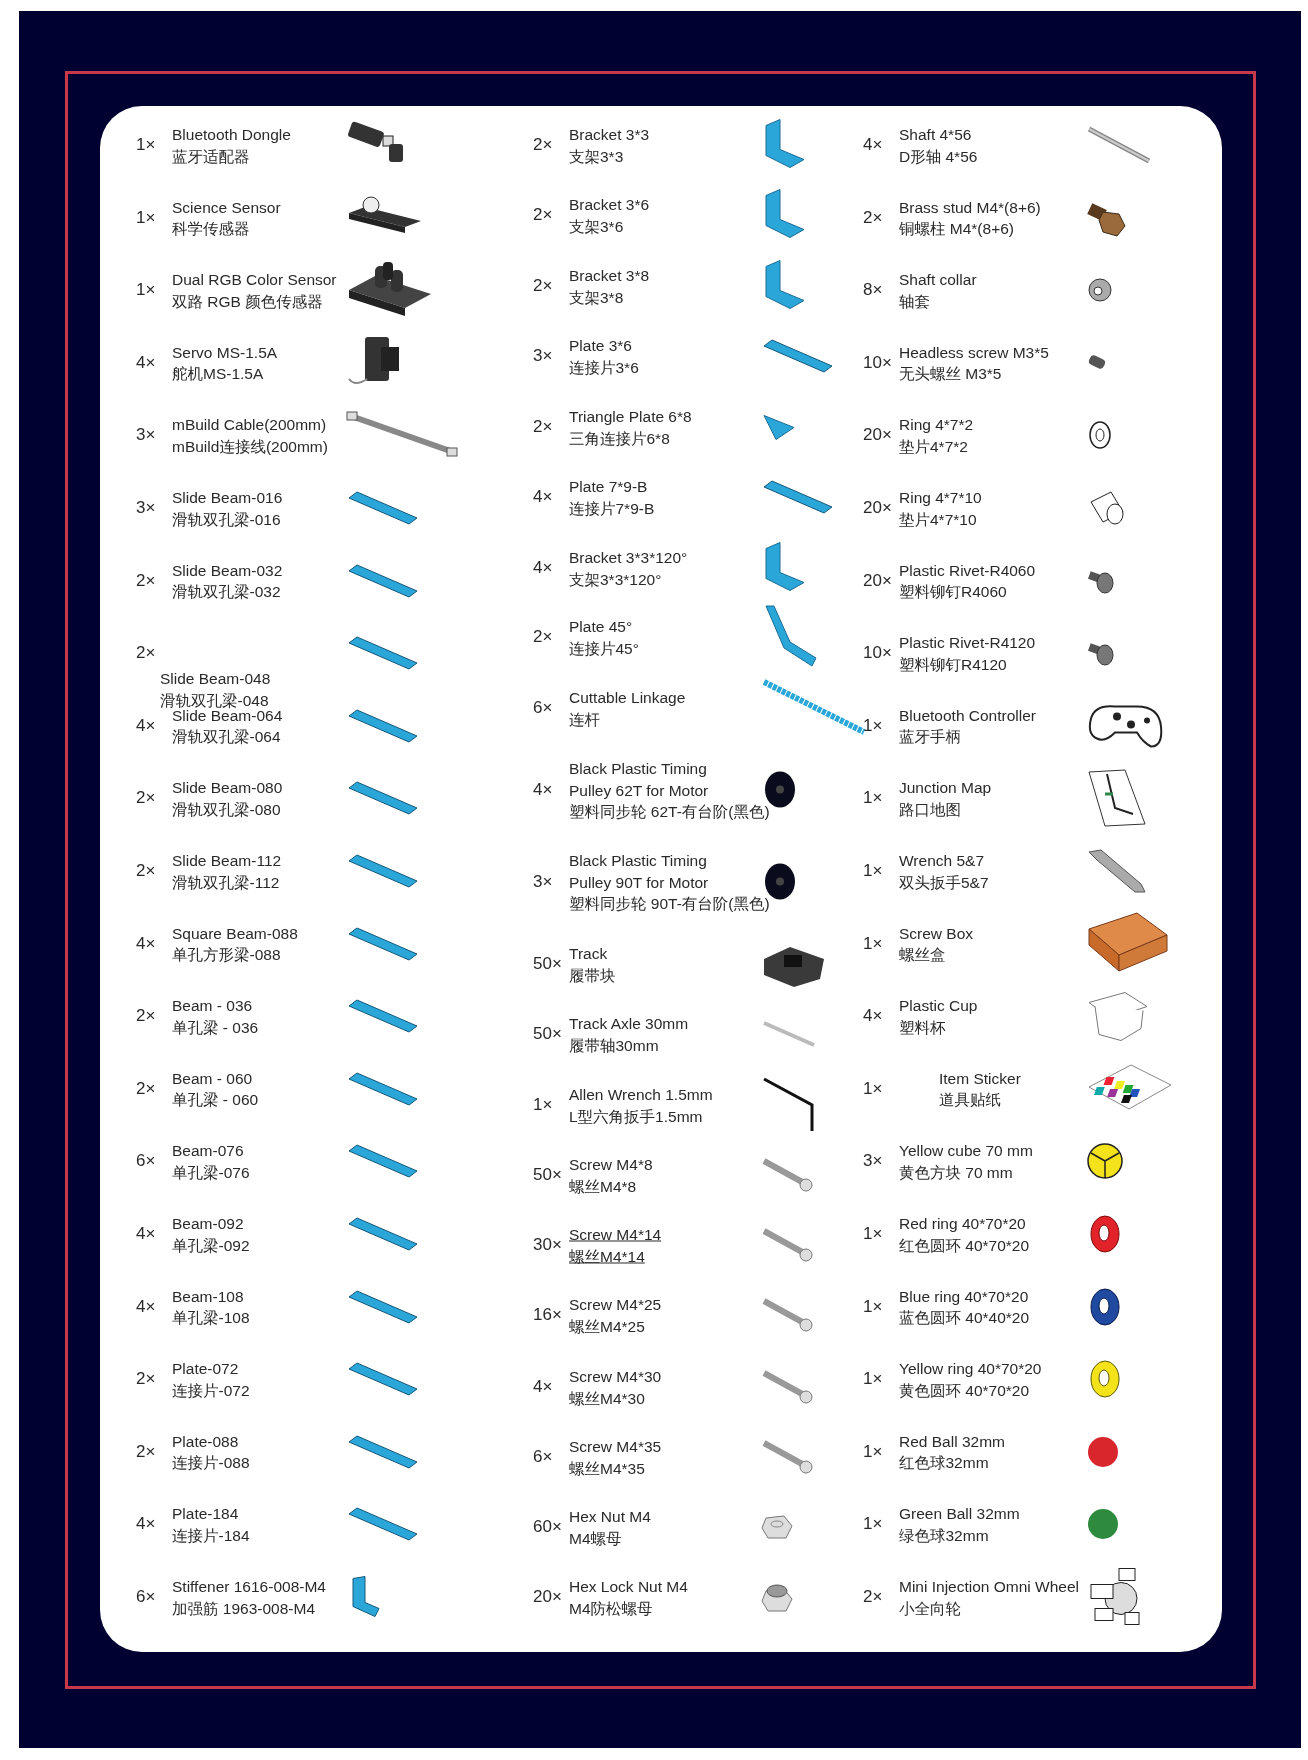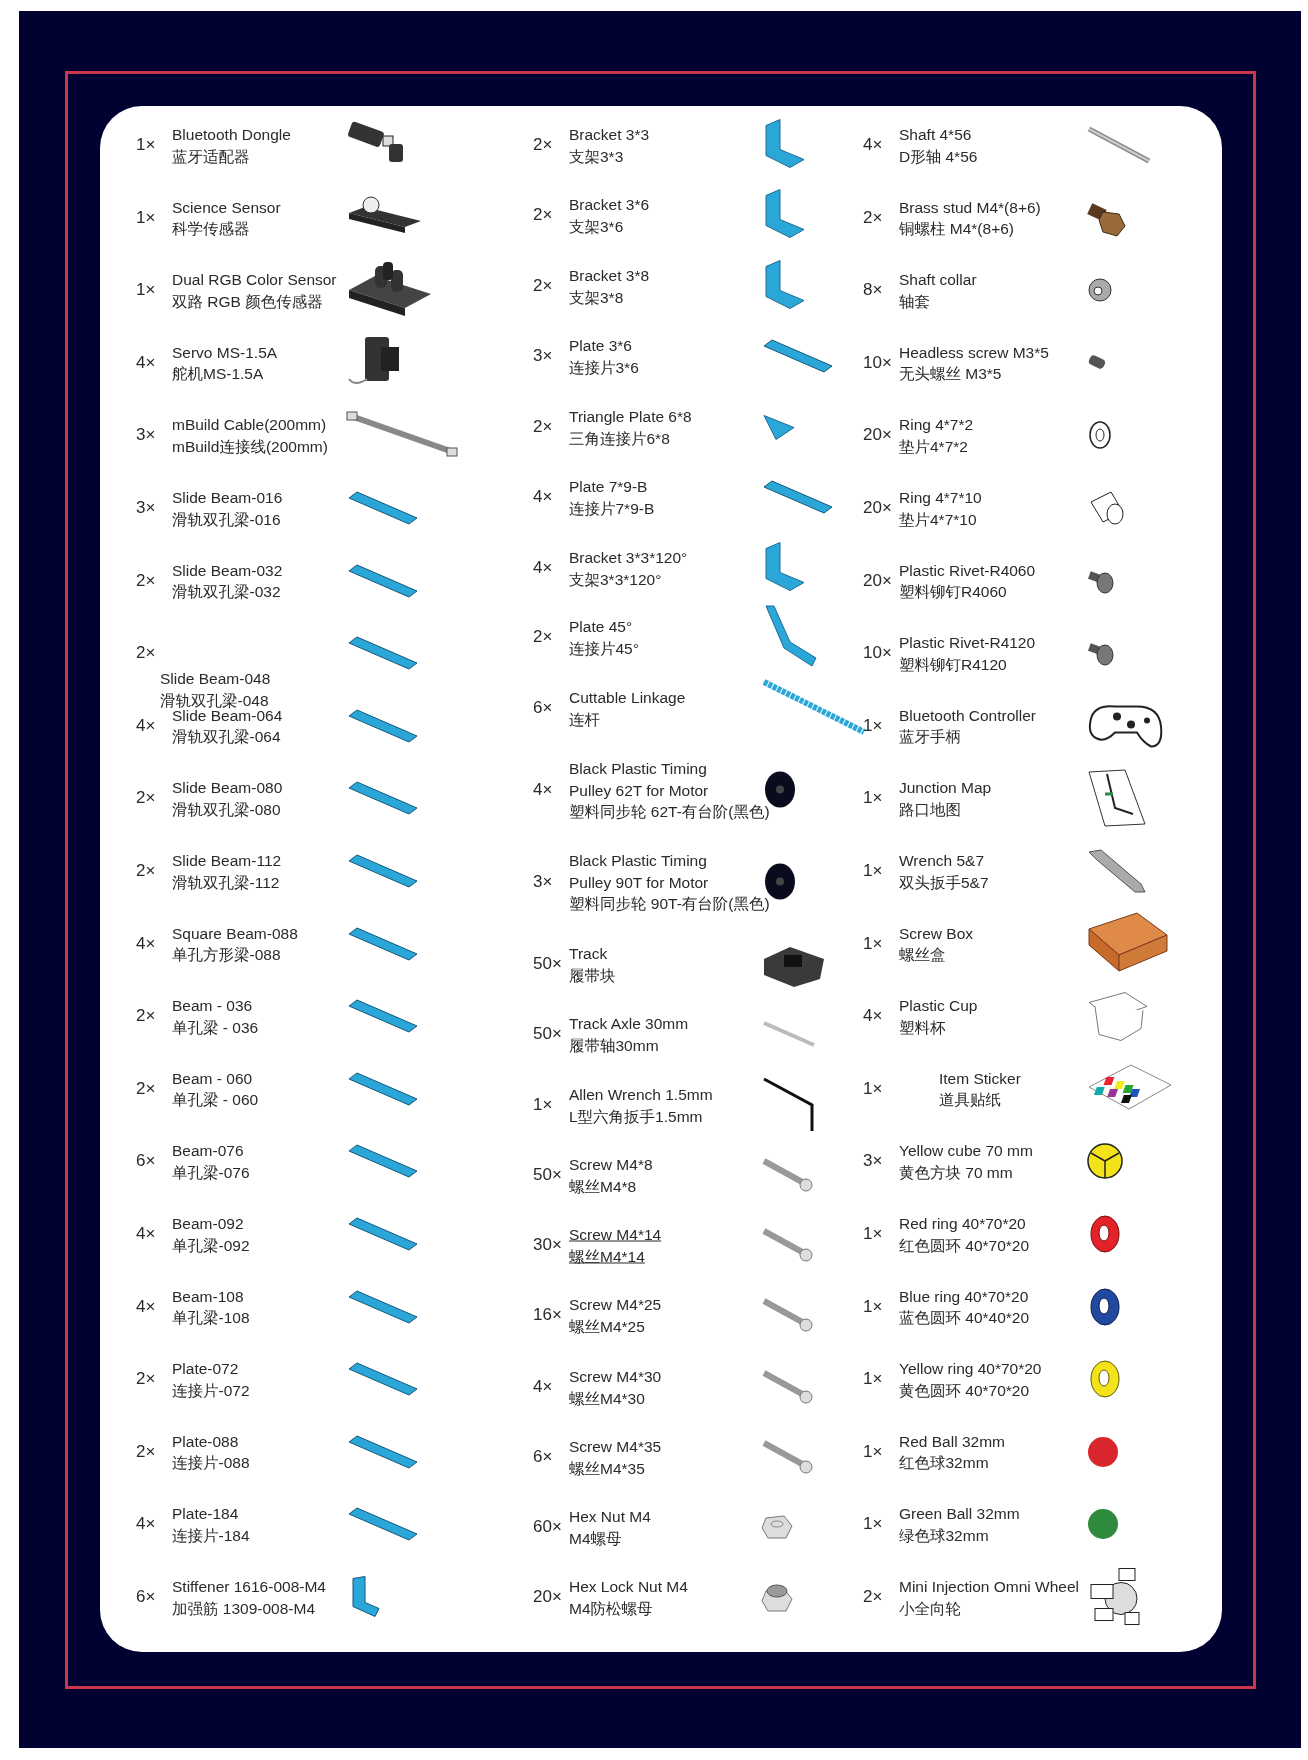--- a/index.html
+++ b/index.html
@@ -272,21 +272,21 @@
       <div class="pic" style="left: 345px;">
         <svg width="80" height="40" viewBox="0 0 80 40">
           <polygon points="4,10 12,4 72,30 64,36" fill="#2aa7d8" stroke="#14587a" stroke-width="1"></polygon>
         </svg>
       </div>
     </div>
     <div class="row" style="left: 0px; top: 1567px; width: 1308px;">
       <div class="qty" style="left: 136px;">6×</div>
       <div class="lbl" style="left: 172px;">
         <span>Stiffener 1616-008-M4</span>
-        <span>加强筋 1309-008-M4</span>
+        <span>加强筋 1963-008-M4</span>
       </div>
       <div class="pic" style="left: 345px;">
         <svg width="40" height="45" viewBox="0 0 40 45">
           <path d="M8 4 L20 2 L20 28 L34 34 L30 42 L8 32 Z" fill="#2aa7d8" stroke="#14587a"></path>
         </svg>
       </div>
     </div>
     <div class="row" style="left: 0px; top: 115px; width: 1308px;">
       <div class="qty" style="left: 533px;">2×</div>
       <div class="lbl" style="left: 569px;">

